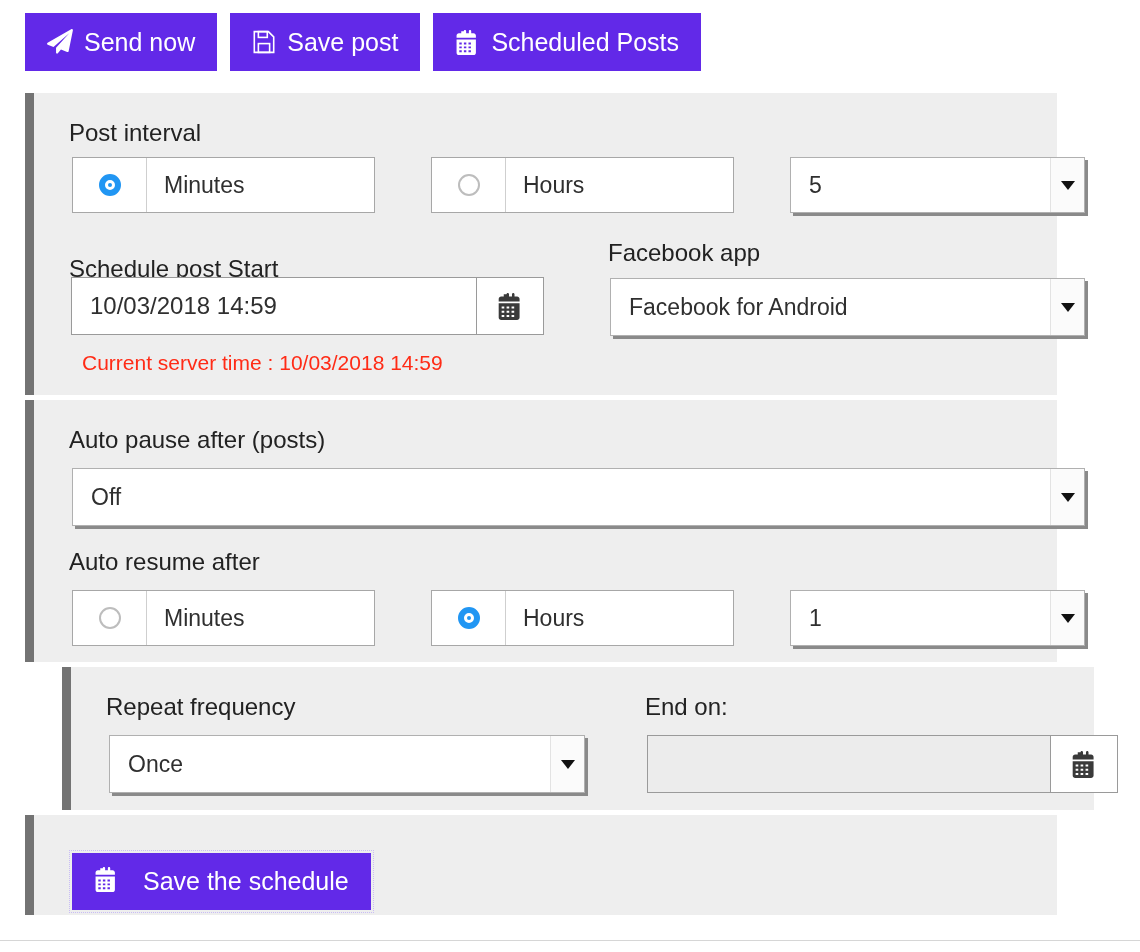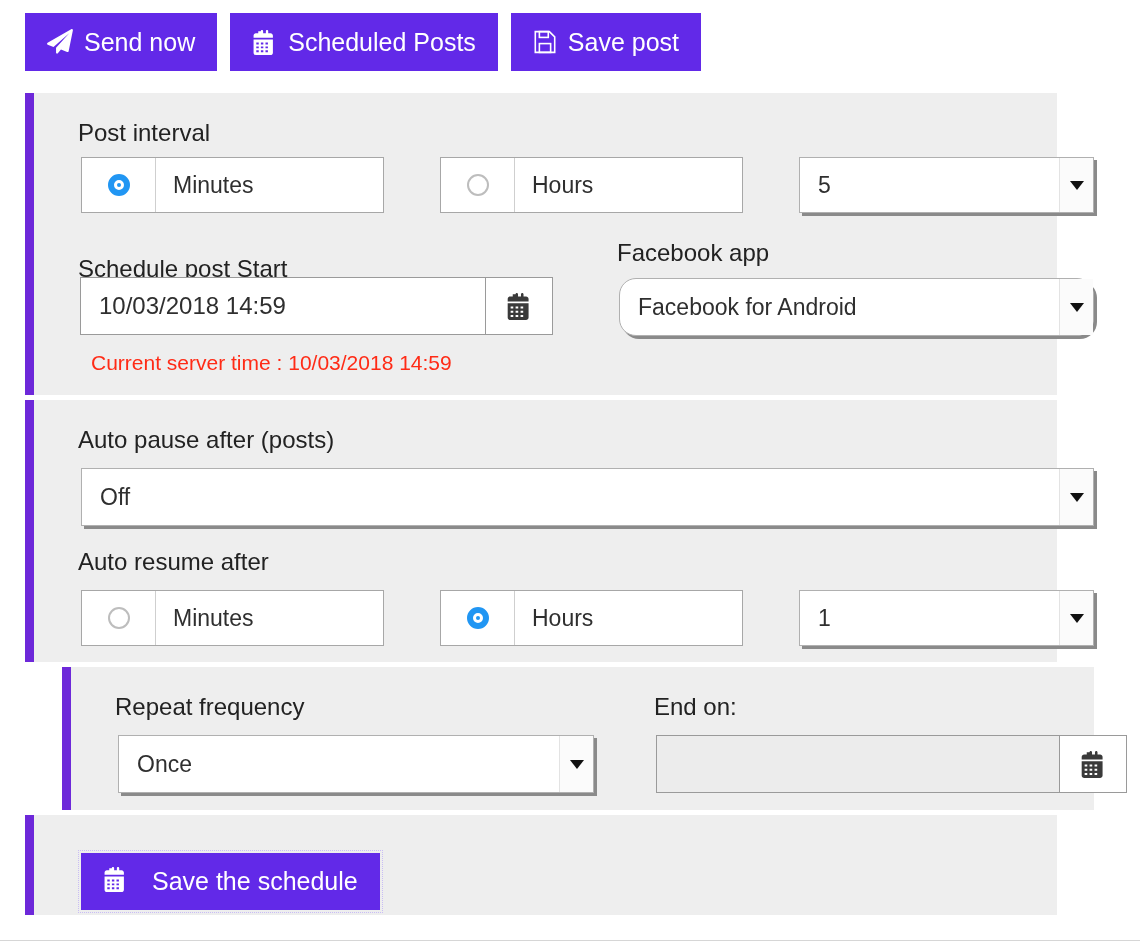--- a/index.html
+++ b/index.html
@@ -41,22 +41,21 @@
   }
   .tb-btn .ic { display: inline-flex; align-items: center; }
   .tb-btn svg { display: block; }
 
   
   .panel {
     position: absolute;
     left: 25px;
     width: 1032px;
     background: #eeeeee;
-    border-left: 9px solid #6d28d9;
-    padding-left: 9px;
+    border-left: 9px solid #737373;
   }
   .panel-inner { padding: 0 26px; position: relative; height: 100%; }
 
   #panel-interval { top: 93px;  height: 302px; }
   #panel-autopause{ top: 400px; height: 262px; }
   #panel-repeat   { top: 667px; height: 143px; margin-left: 37px; }
   #panel-save     { top: 815px; height: 100px; }
 
   .field-label {
     font-size: 24px;
@@ -217,37 +216,37 @@
       <span class="ic">
         <svg width="26" height="26" viewBox="0 0 512 512" fill="#ffffff" aria-hidden="true">
           <path d="M476 3L12 270c-16 9-15 33 2 40l114 44 309-272-259 289 0 94c0 19 23 27 35 13l62-72 122 47c12 5 26-3 29-16L510 27c3-17-16-31-34-24z"></path>
         </svg>
       </span>
       <span>Send now</span>
     </button>
 
     <button class="tb-btn">
       <span class="ic">
-        <svg width="25" height="25" viewBox="0 0 448 512" fill="#ffffff" aria-hidden="true">
-          <path d="M148 24c0-13 11-24 24-24s24 11 24 24v40h56V24c0-13 11-24 24-24s24 11 24 24v40h48c26 0 48 21 48 48v48H0v-48c0-27 21-48 48-48h48V24zM0 192h396v272c0 27-22 48-48 48H48c-27 0-48-21-48-48V192zm56 64v40h50v-40H56zm94 0v40h50v-40h-50zm94 0v40h50v-40h-50zM56 336v40h50v-40H56zm94 0v40h50v-40h-50zm94 0v40h50v-40h-50zM56 416v40h50v-40H56zm94 0v40h50v-40h-50zm94 0v40h50v-40h-50z"></path>
-        </svg>
-      </span>
-      <span>Scheduled Posts</span>
-    </button>
-
-    <button class="tb-btn">
-      <span class="ic">
         <svg width="24" height="24" viewBox="0 0 448 512" aria-hidden="true">
           <path fill="none" stroke="#ffffff" stroke-width="34" d="M17 34h300l114 114v330H17z"></path>
           <rect x="104" y="34" width="190" height="124" fill="none" stroke="#ffffff" stroke-width="34"></rect>
           <rect x="104" y="290" width="240" height="188" fill="none" stroke="#ffffff" stroke-width="34"></rect>
         </svg>
       </span>
       <span>Save post</span>
     </button>
+
+    <button class="tb-btn">
+      <span class="ic">
+        <svg width="25" height="25" viewBox="0 0 448 512" fill="#ffffff" aria-hidden="true">
+          <path d="M148 24c0-13 11-24 24-24s24 11 24 24v40h56V24c0-13 11-24 24-24s24 11 24 24v40h48c26 0 48 21 48 48v48H0v-48c0-27 21-48 48-48h48V24zM0 192h396v272c0 27-22 48-48 48H48c-27 0-48-21-48-48V192zm56 64v40h50v-40H56zm94 0v40h50v-40h-50zm94 0v40h50v-40h-50zM56 336v40h50v-40H56zm94 0v40h50v-40h-50zm94 0v40h50v-40h-50zM56 416v40h50v-40H56zm94 0v40h50v-40h-50zm94 0v40h50v-40h-50z"></path>
+        </svg>
+      </span>
+      <span>Scheduled Posts</span>
+    </button>
   </div>
 
   <section class="panel" id="panel-interval">
     <div class="panel-inner">
 
       <div class="field-label" style="left:35px; top:28px;">Post interval</div>
 
       <div class="radio-group" style="left:38px; top:64px; width:303px;">
         <div class="radio-box">
           <span class="radio-dot on"></span>
@@ -279,21 +278,21 @@
               <path d="M148 24c0-13 11-24 24-24s24 11 24 24v40h56V24c0-13 11-24 24-24s24 11 24 24v40h48c26 0 48 21 48 48v48H0v-48c0-27 21-48 48-48h48V24zM0 192h396v272c0 27-22 48-48 48H48c-27 0-48-21-48-48V192zm56 64v40h50v-40H56zm94 0v40h50v-40h-50zm94 0v40h50v-40h-50zM56 336v40h50v-40H56zm94 0v40h50v-40h-50zm94 0v40h50v-40h-50zM56 416v40h50v-40H56zm94 0v40h50v-40h-50zm94 0v40h50v-40h-50z"></path>
             </svg>
           </span>
         </div>
       </div>
 
       <div class="server-time" style="left:48px; top:258px;">Current server time : 10/03/2018 14:59</div>
 
       <div class="field-label" style="left:574px; top:148px;">Facebook app</div>
 
-      <div class="sel" style="left:576px; top:185px; width:475px; height:58px;border-radius:17px;">
+      <div class="sel" style="left:576px; top:185px; width:475px; height:58px;">
         <span class="sel-val">Facebook for Android</span>
         <span class="sel-arrow">
             <i></i>
           </span>
       </div>
     </div>
   </section>
 
   <section class="panel" id="panel-autopause">
     <div class="panel-inner">

